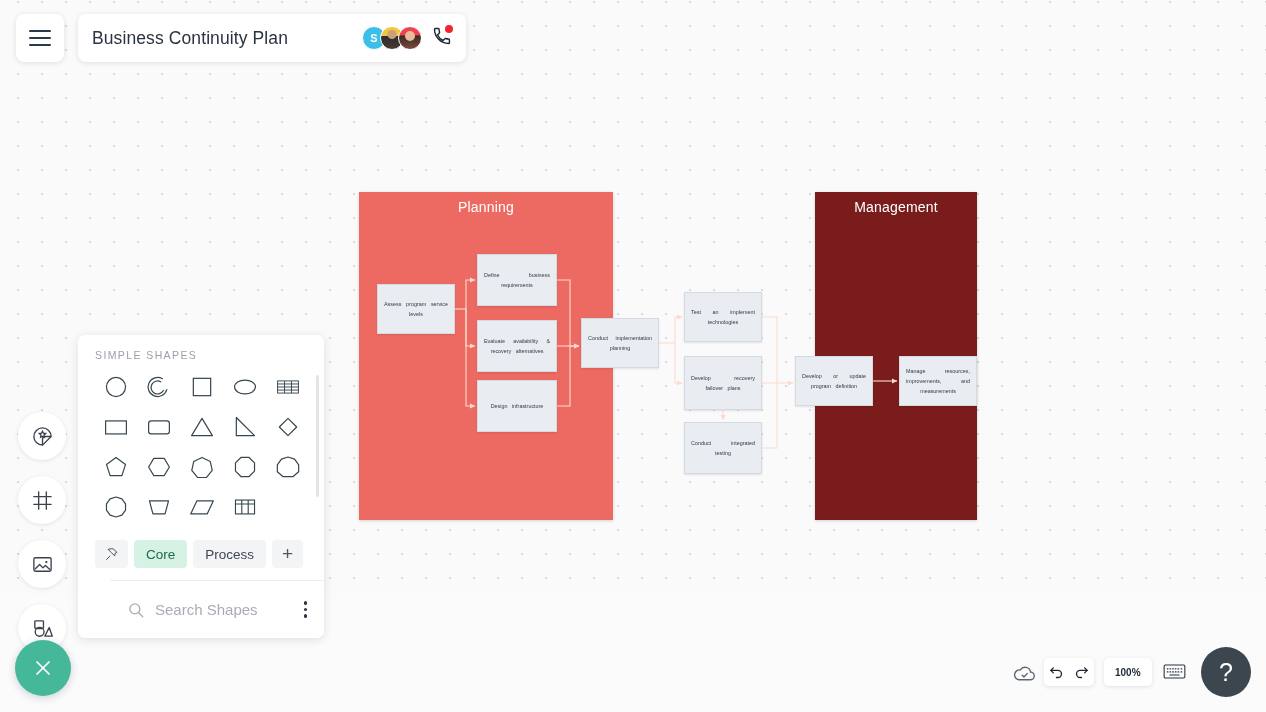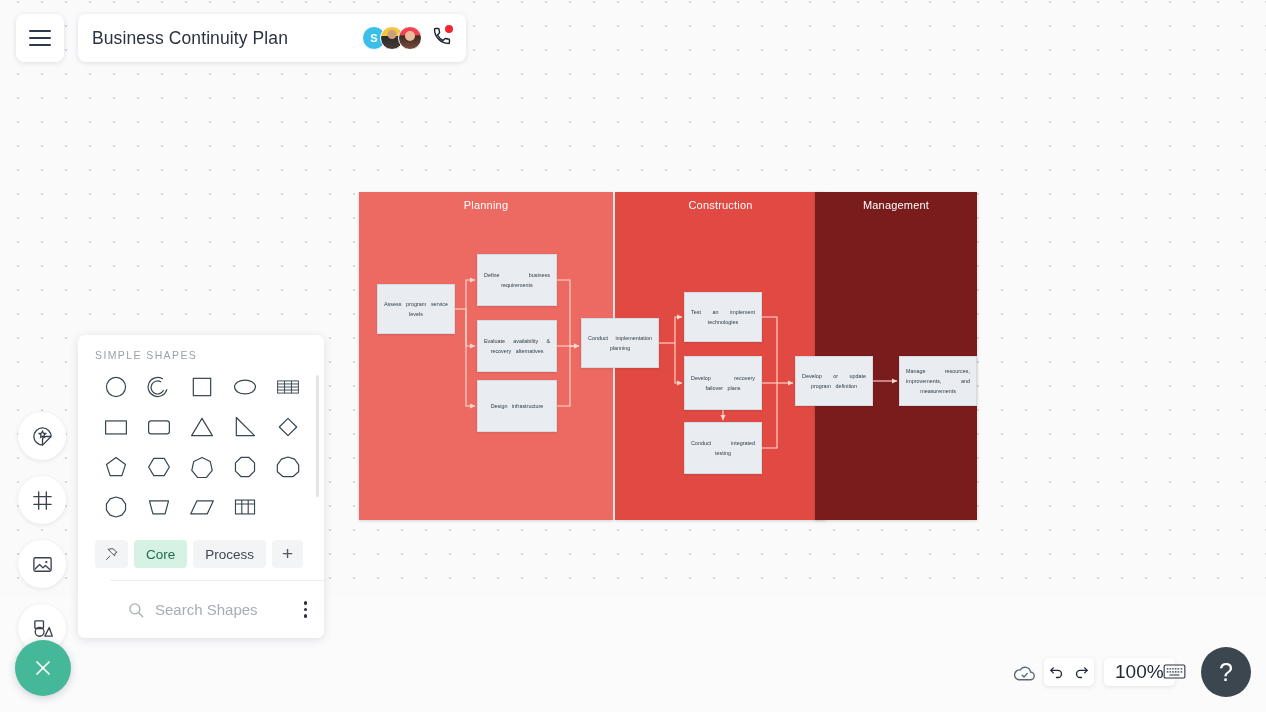--- a/index.html
+++ b/index.html
@@ -121,21 +121,21 @@
   .kebab i { width: 3.5px; height: 3.5px; border-radius: 50%; background: #2b3442; display: block; }
 
   
   .diagram { position: absolute; left: 359px; top: 192px; width: 630px; height: 328px; }
   .lane {
     position: absolute; top: 0; height: 328px;
     box-shadow: 0 1px 3px rgba(0,0,0,.16);
   }
   .lane-title {
     position: absolute; left: 0; right: 0; top: 7px; text-align: center;
-    font-size: 11px; color: #ffffff; letter-spacing: .2px;
+    font-size: 14px; color: #ffffff; letter-spacing: .2px;
   }
   .node {
     position: absolute; background: #e9edf2; border: 0.6px solid #d3dae2;
     box-shadow: 0 1px 2px rgba(0,0,0,.10);
     display: flex; align-items: center; justify-content: center;
     text-align: center; padding: 2px 6px; cursor: pointer;
   }
   .node span {
     font-size: 5.4px; color: #2e3a47; line-height: 1.85;
     text-align: justify; text-align-last: center; display: block; width: 100%;
@@ -150,21 +150,21 @@
     width: 50px; height: 28px; border-radius: 5px; background: #fff;
     box-shadow: 0 1px 4px rgba(30,40,60,.12);
     display: flex; align-items: center; justify-content: space-around;
   }
   .undo-group div { cursor: pointer; display:flex; }
   .zoom-pill {
     position: absolute; left: 1104px; top: 658px;
     height: 28px; border-radius: 5px; background: #fff;
     box-shadow: 0 1px 4px rgba(30,40,60,.12);
     display: flex; align-items: center; padding: 0 11px;
-    font-size: 19px; color: #222c38; font-weight: 400; cursor: pointer;
+    font-size: 10px; color: #222c38; font-weight: 700; cursor: pointer;
   }
   .kbd-icon { position: absolute; left: 1163px; top: 662px; cursor: pointer; }
   .help-fab {
     position: absolute; left: 1201px; top: 647px;
     width: 50px; height: 50px; border-radius: 50%; background: #3c464e;
     display: flex; align-items: center; justify-content: center;
     color: #fff; font-size: 25px; font-weight: 300; cursor: pointer;
   }
 </style>
 </head>
@@ -364,23 +364,20 @@
           <i></i>
         </div>
     </div>
   </div>
 
   <div class="diagram">
 
     <div class="lane" style="left:0px;width:254px;background:#ed6a63">
       <div class="lane-title">Planning</div>
     </div>
-    <div class="lane" style="left:256px;width:211px;background:#e04a42">
-      <div class="lane-title">Construction</div>
-    </div>
     <div class="lane" style="left:456px;width:162px;background:#7b1c1c">
       <div class="lane-title">Management</div>
     </div>
 
     <svg class="edges" viewBox="0 0 630 328">
       <defs>
         <marker id="ah" markerWidth="6" markerHeight="6" refX="5" refY="3" orient="auto">
           <path d="M0 0.5 L5.2 3 L0 5.5 z" fill="#ffd9cf"></path>
         </marker>
       </defs>

